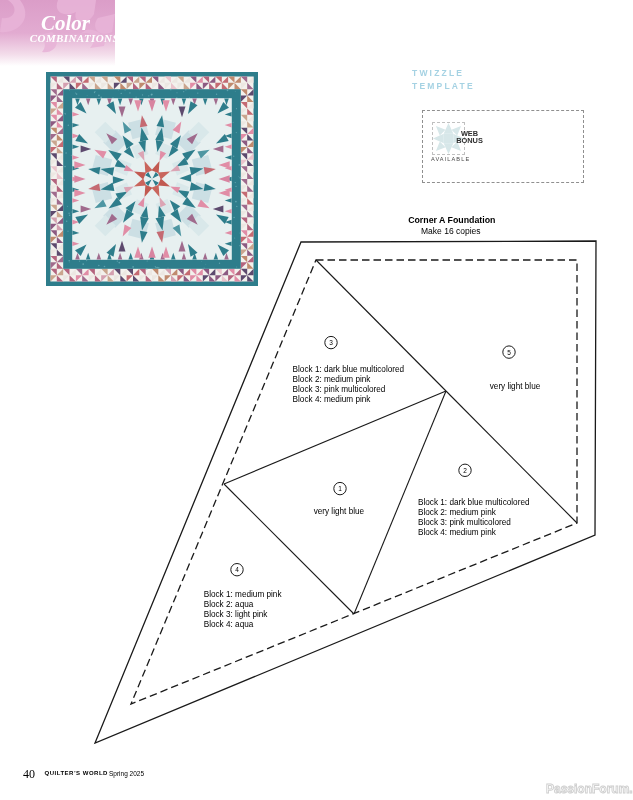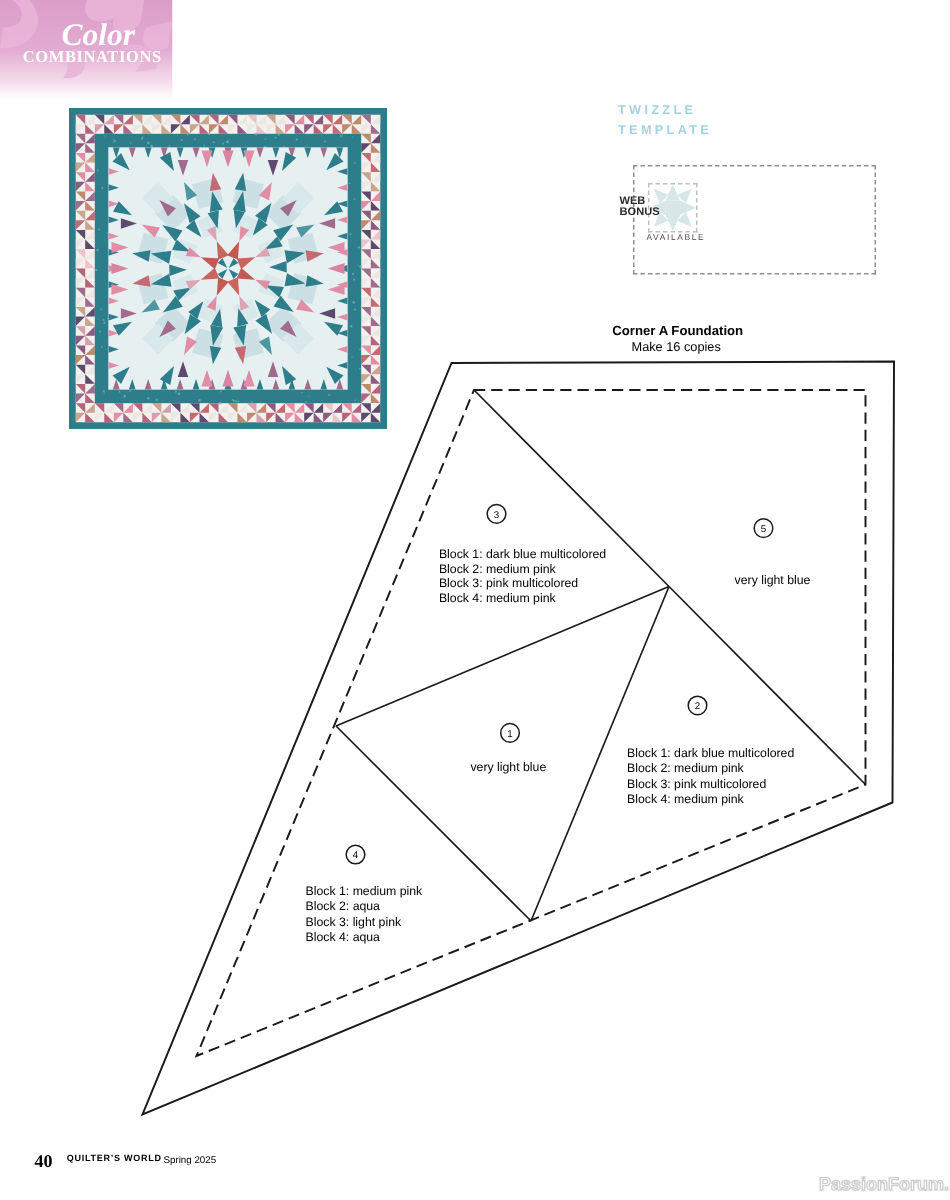--- a/index.html
+++ b/index.html
@@ -27,21 +27,21 @@
 <path d="M58,0 C53,12 64,18 76,12 C72,24 88,26 94,14 L96,0 Z"></path>
 <path d="M98,18 C90,28 100,38 112,32 L115,14 Z"></path>
 <path d="M28,38 C40,32 50,42 42,52 C56,54 62,40 52,32 Z"></path>
 <path d="M80,34 C92,30 98,40 90,48 L104,46 C108,36 96,28 86,30 Z"></path>
 </g>
 </svg>
 </div>
 
 <div class="abs" style="left:8px; top:11px; width:115px; text-align:center; color:#ffffff; font-family:'Liberation Serif',serif; font-style:italic; font-size:21px; font-weight:bold;">Color</div>
 
-<div class="abs" style="left:4px; top:32px; width:115px; text-align:center; color:#ffffff; font-family:'Liberation Serif',serif; font-size:11px; font-weight:bold; letter-spacing:0.4px;">COMBINATIONS</div>
+<div class="abs" style="left:4px; top:32px; width:115px; text-align:right; color:#ffffff; font-family:'Liberation Serif',serif; font-size:11px; font-weight:bold; letter-spacing:0.4px;font-style:italic;">COMBINATIONS</div>
 
 <div class="abs" style="left:46px; top:72px;"><svg width="212" height="214" viewBox="0 0 212 214">
         <rect x="0" y="0" width="212" height="214" fill="#2e7d8b"></rect>
         <rect x="4.5" y="4.5" width="203.0" height="205.0" fill="#f3f1ed"></rect>
         <path d="M4.5,4.5 L10.8,4.5 L10.8,10.8 Z" fill="#b4647e"></path>
         <path d="M17.2,4.5 L17.2,10.8 L10.8,10.8 Z" fill="#ece7e2"></path>
         <path d="M17.2,17.2 L10.8,17.2 L10.8,10.8 Z" fill="#b4647e"></path>
         <path d="M4.5,17.2 L4.5,10.8 L10.8,10.8 Z" fill="#ece7e2"></path>
         <path d="M4.5,196.8 L10.8,196.8 L10.8,203.2 Z" fill="#b4647e"></path>
         <path d="M17.2,196.8 L17.2,203.2 L10.8,203.2 Z" fill="#caa58e"></path>
@@ -558,21 +558,21 @@
           <path d="M32,16 L21,11 L21,21 Z"></path>
 <rect x="11" y="11" width="10" height="10"></rect>
 <path d="M3,3 L13,7 L7,13 Z"></path>
           <path d="M29,3 L25,13 L19,7 Z"></path>
 <path d="M3,29 L7,19 L13,25 Z"></path>
           <path d="M29,29 L19,25 L25,19 Z"></path>
 </g>
 </svg>
 </div>
 
-<div class="abs" style="left:413px; top:129.5px; width:33px; font-size:7.4px; font-weight:bold; color:#2e2e2e; line-height:7.2px;">WEB<br>BONUS</div>
+<div class="abs" style="left:453px; top:129.5px; width:33px; text-align:center; font-size:7.4px; font-weight:bold; color:#2e2e2e; line-height:7.2px;">WEB<br>BONUS</div>
 
 <div class="abs" style="left:431px; top:155.5px; width:34px; text-align:center; font-size:5.6px; letter-spacing:1.1px; color:#4a4a4a;">AVAILABLE</div>
 
 
 <svg class="abs" style="left:0; top:200px;" width="633" height="560" viewBox="0 0 633 560">
 
 <text x="451.8" y="23.4" text-anchor="middle" font-family="Liberation Sans, sans-serif" font-size="8.8" font-weight="bold" fill="#000">Corner A Foundation</text>
 <text x="450.8" y="34" text-anchor="middle" font-family="Liberation Sans, sans-serif" font-size="8.5" fill="#000">Make 16 copies</text>
 
 <path d="M301,42 L596,41 L595,335 L95,543 Z" fill="none" stroke="#1a1a1a" stroke-width="1.3"></path>
@@ -633,21 +633,21 @@
 </g>
 
 <g>
         <circle cx="509" cy="152.1" r="6.2" fill="none" stroke="#1a1a1a" stroke-width="1"></circle>
 <text x="509" y="154.5" text-anchor="middle" font-family="Liberation Sans, sans-serif" font-size="6.5" fill="#000">5</text>
       </g>
 
 <text x="515" y="189.3" text-anchor="middle" font-family="Liberation Sans, sans-serif" font-size="8.2" fill="#000">very light blue</text>
 </svg>
 
-<div class="abs" style="left:23px; top:766.8px; font-family:'Liberation Serif',serif; font-size:12px; font-weight:bold; color:#000;">40</div>
+<div class="abs" style="left:23px; top:766.8px; font-family:'Liberation Serif',serif; font-size:12px; font-weight:normal; color:#000;">40</div>
 
 <div class="abs" style="left:44.5px; top:770.4px; font-size:6px; letter-spacing:0.5px; color:#000; font-weight:bold;">QUILTER’S WORLD</div>
 
 <div class="abs" style="left:109px; top:769.8px; font-size:6.5px; color:#000;">Spring 2025</div>
 
 <div class="abs" style="left:528px; top:781.9px; font-size:12px; font-weight:bold; color:#ffffff;padding-left:18px; -webkit-text-stroke:0.9px #cfcfcf;">PassionForum.ru</div>
 
 </div>
 
 </body></html>

